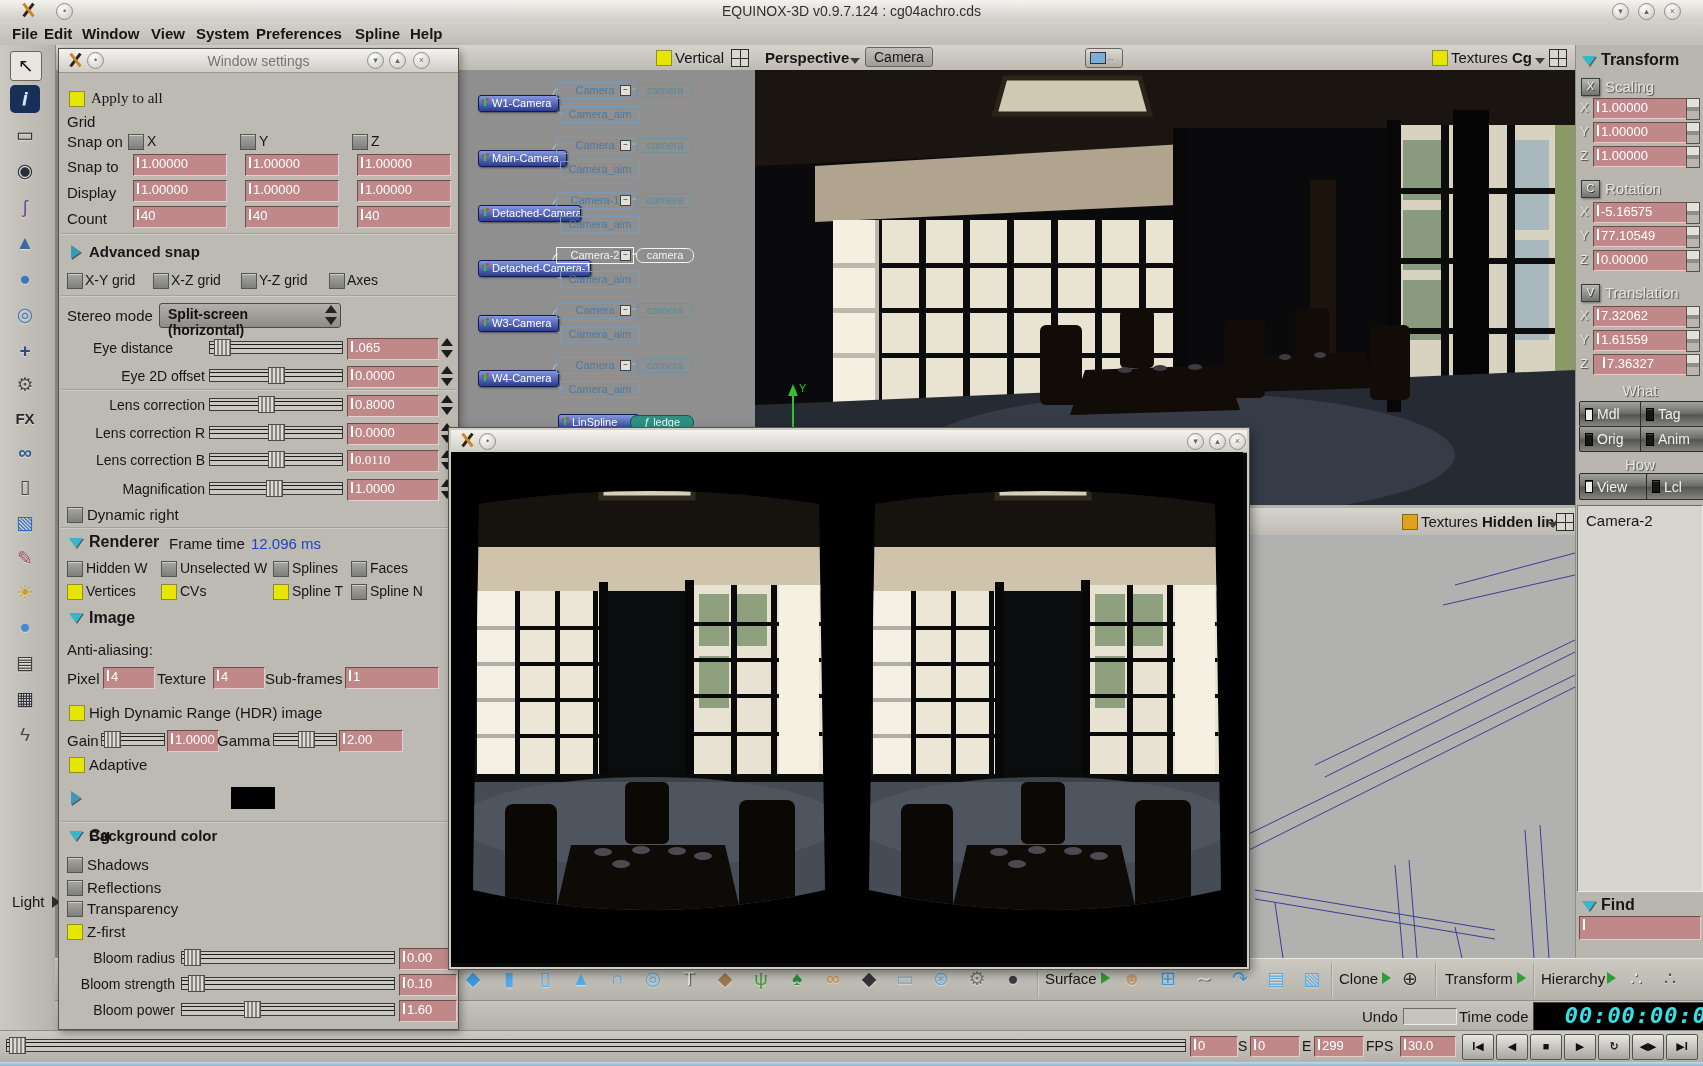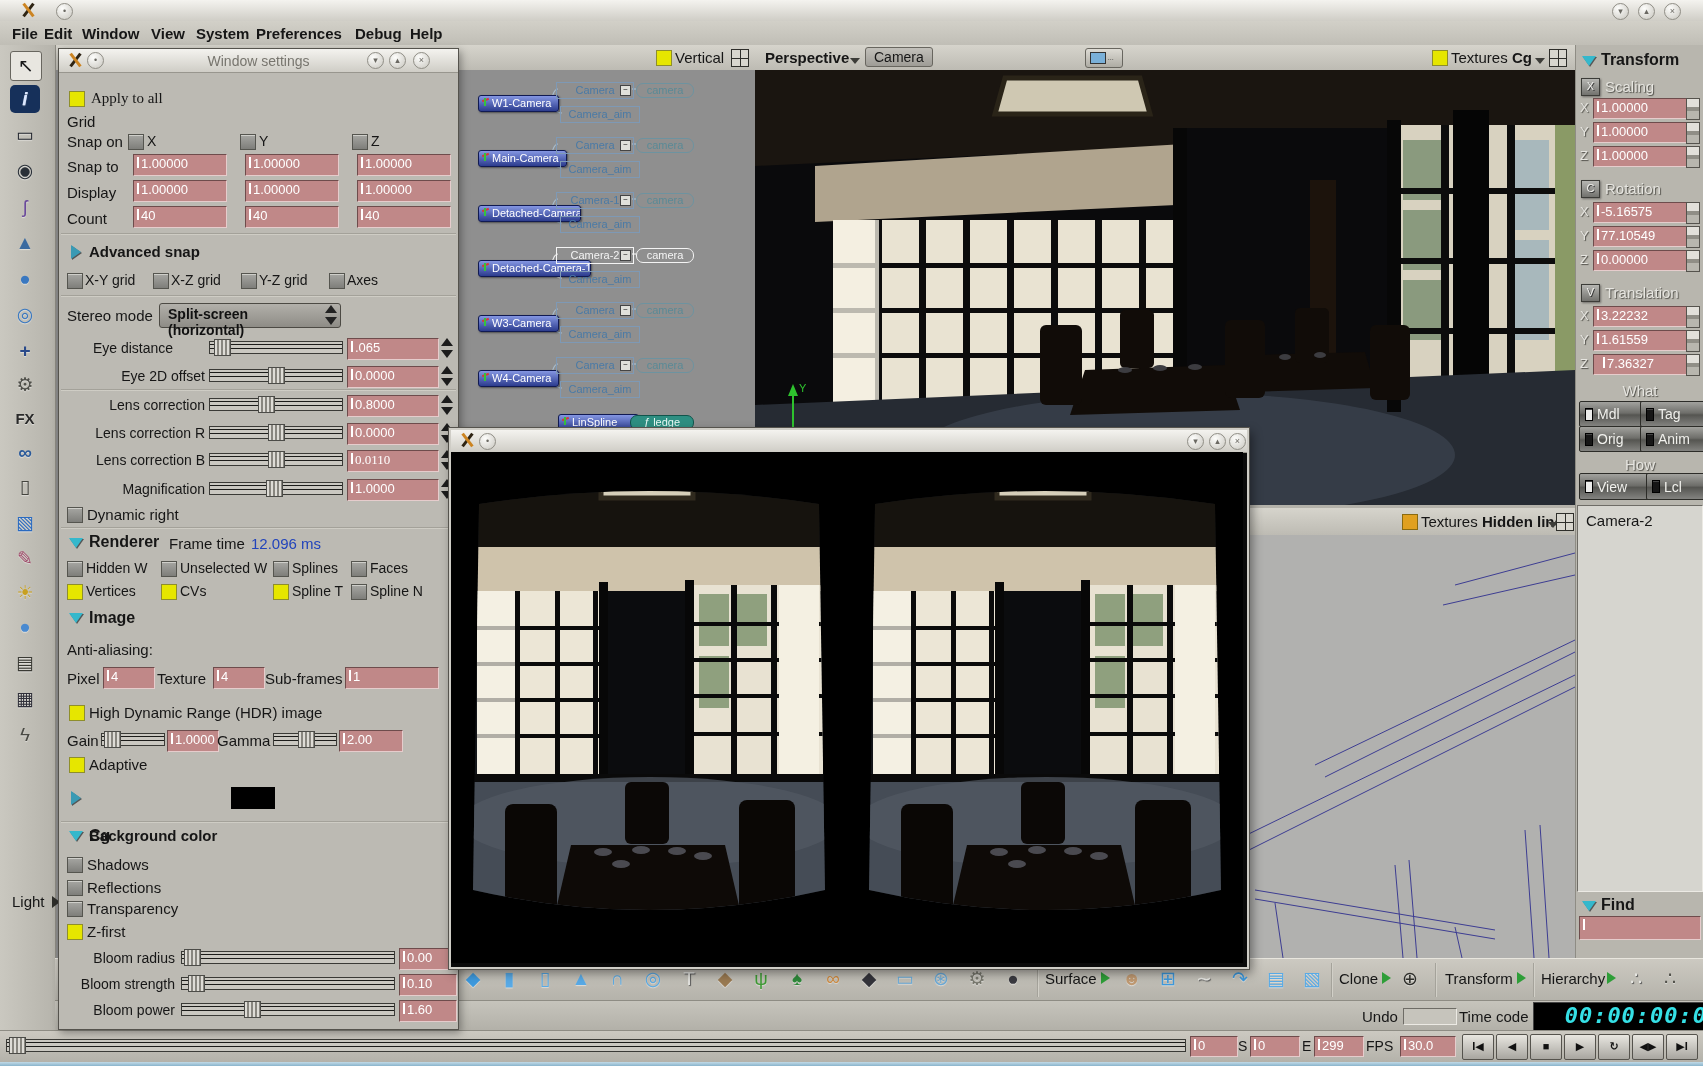--- a/index.html
+++ b/index.html
@@ -78,33 +78,34 @@
 <body>
 
 <div id="app">
 
   <div class="tb" style="left:0;top:0;width:1703px;height:21px;">
     <span class="xlogo" style="left:20px;top:3px;">
         <i></i>
         <b></b>
       </span>
     <span class="circbtn" style="left:56px;top:3px;">•</span>
+    <div class="tbtxt" style="top:3px;color:#33312c;">EQUINOX-3D v0.9.7.124 : cg04achro.cds</div>
     <span class="circbtn" style="left:1612px;top:3px;">▾</span>
     <span class="circbtn" style="left:1638px;top:3px;">▴</span>
     <span class="circbtn" style="left:1664px;top:3px;">×</span>
   </div>
 
   <div class="hd" style="left:0;top:21px;width:1703px;height:24px;background:linear-gradient(#d2d0c8,#c0beb6);">
     <span class="lbl bold" style="left:12px;top:4px;font-size:15px;">File</span>
     <span class="lbl bold" style="left:44px;top:4px;font-size:15px;">Edit</span>
     <span class="lbl bold" style="left:82px;top:4px;font-size:15px;">Window</span>
     <span class="lbl bold" style="left:151px;top:4px;font-size:15px;">View</span>
     <span class="lbl bold" style="left:196px;top:4px;font-size:15px;">System</span>
     <span class="lbl bold" style="left:256px;top:4px;font-size:15px;">Preferences</span>
-    <span class="lbl bold" style="left:355px;top:4px;font-size:15px;">Debug</span>
+    <span class="lbl bold" style="left:355px;top:4px;font-size:15px;">Spline</span>
     <span class="lbl bold" style="left:410px;top:4px;font-size:15px;">Help</span>
   </div>
 
   <div class="abs" style="left:0;top:45px;width:55px;height:985px;background:linear-gradient(90deg,#cac8c0,#b6b4ac);border-right:1px solid #8e8c84;z-index:8;">
     <div class="ico raised" style="left:10px;top:6px;background:#e8e6e0;"><span style="color:#1a1a1a">↖</span></div>
     <div class="ico" style="left:10px;top:40px;background:#16305a;border-radius:5px;color:#dce8ff;font-style:italic;font-weight:bold;"><span>i</span></div>
     <div class="ico" style="left:10px;top:76px;color:#22262e;"><span>▭</span></div>
     <div class="ico" style="left:10px;top:112px;color:#2a3038;"><span>◉</span></div>
     <div class="ico" style="left:10px;top:148px;color:#6a4a9a;"><span>ʃ</span></div>
     <div class="ico" style="left:10px;top:184px;color:#3a6aa0;"><span>▲</span></div>
@@ -331,21 +332,21 @@
     <span class="emboss" style="left:4px;top:183px;font-size:13px;">Y</span>
     <div class="fld" style="left:17px;top:181px;width:86px;height:17px;">77.10549</div>
     <span class="tnub" style="left:110px;top:181px;"></span>
     <span class="emboss" style="left:4px;top:207px;font-size:13px;">Z</span>
     <div class="fld" style="left:17px;top:205px;width:86px;height:17px;">0.00000</div>
     <span class="tnub" style="left:110px;top:205px;"></span>
 
     <span class="keybtn" style="left:5px;top:239px;">V</span>
     <span class="emboss" style="left:29px;top:239px;">Translation</span>
     <span class="emboss" style="left:4px;top:263px;font-size:13px;">X</span>
-    <div class="fld" style="left:17px;top:261px;width:86px;height:17px;">3.22232</div>
+    <div class="fld" style="left:17px;top:261px;width:86px;height:17px;">7.32062</div>
     <span class="tnub" style="left:110px;top:261px;"></span>
     <span class="emboss" style="left:4px;top:287px;font-size:13px;">Y</span>
     <div class="fld" style="left:17px;top:285px;width:86px;height:17px;">1.61559</div>
     <span class="tnub" style="left:110px;top:285px;"></span>
     <span class="emboss" style="left:4px;top:311px;font-size:13px;">Z</span>
     <div class="fld" style="left:17px;top:309px;width:86px;height:17px;padding-left:9px;">7.36327</div>
     <span class="tnub" style="left:110px;top:309px;"></span>
 
     <span class="emboss" style="left:0;top:337px;width:128px;text-align:center;">What</span>
     <div class="tbtn" style="left:3px;top:356px;width:58px;height:24px;">

